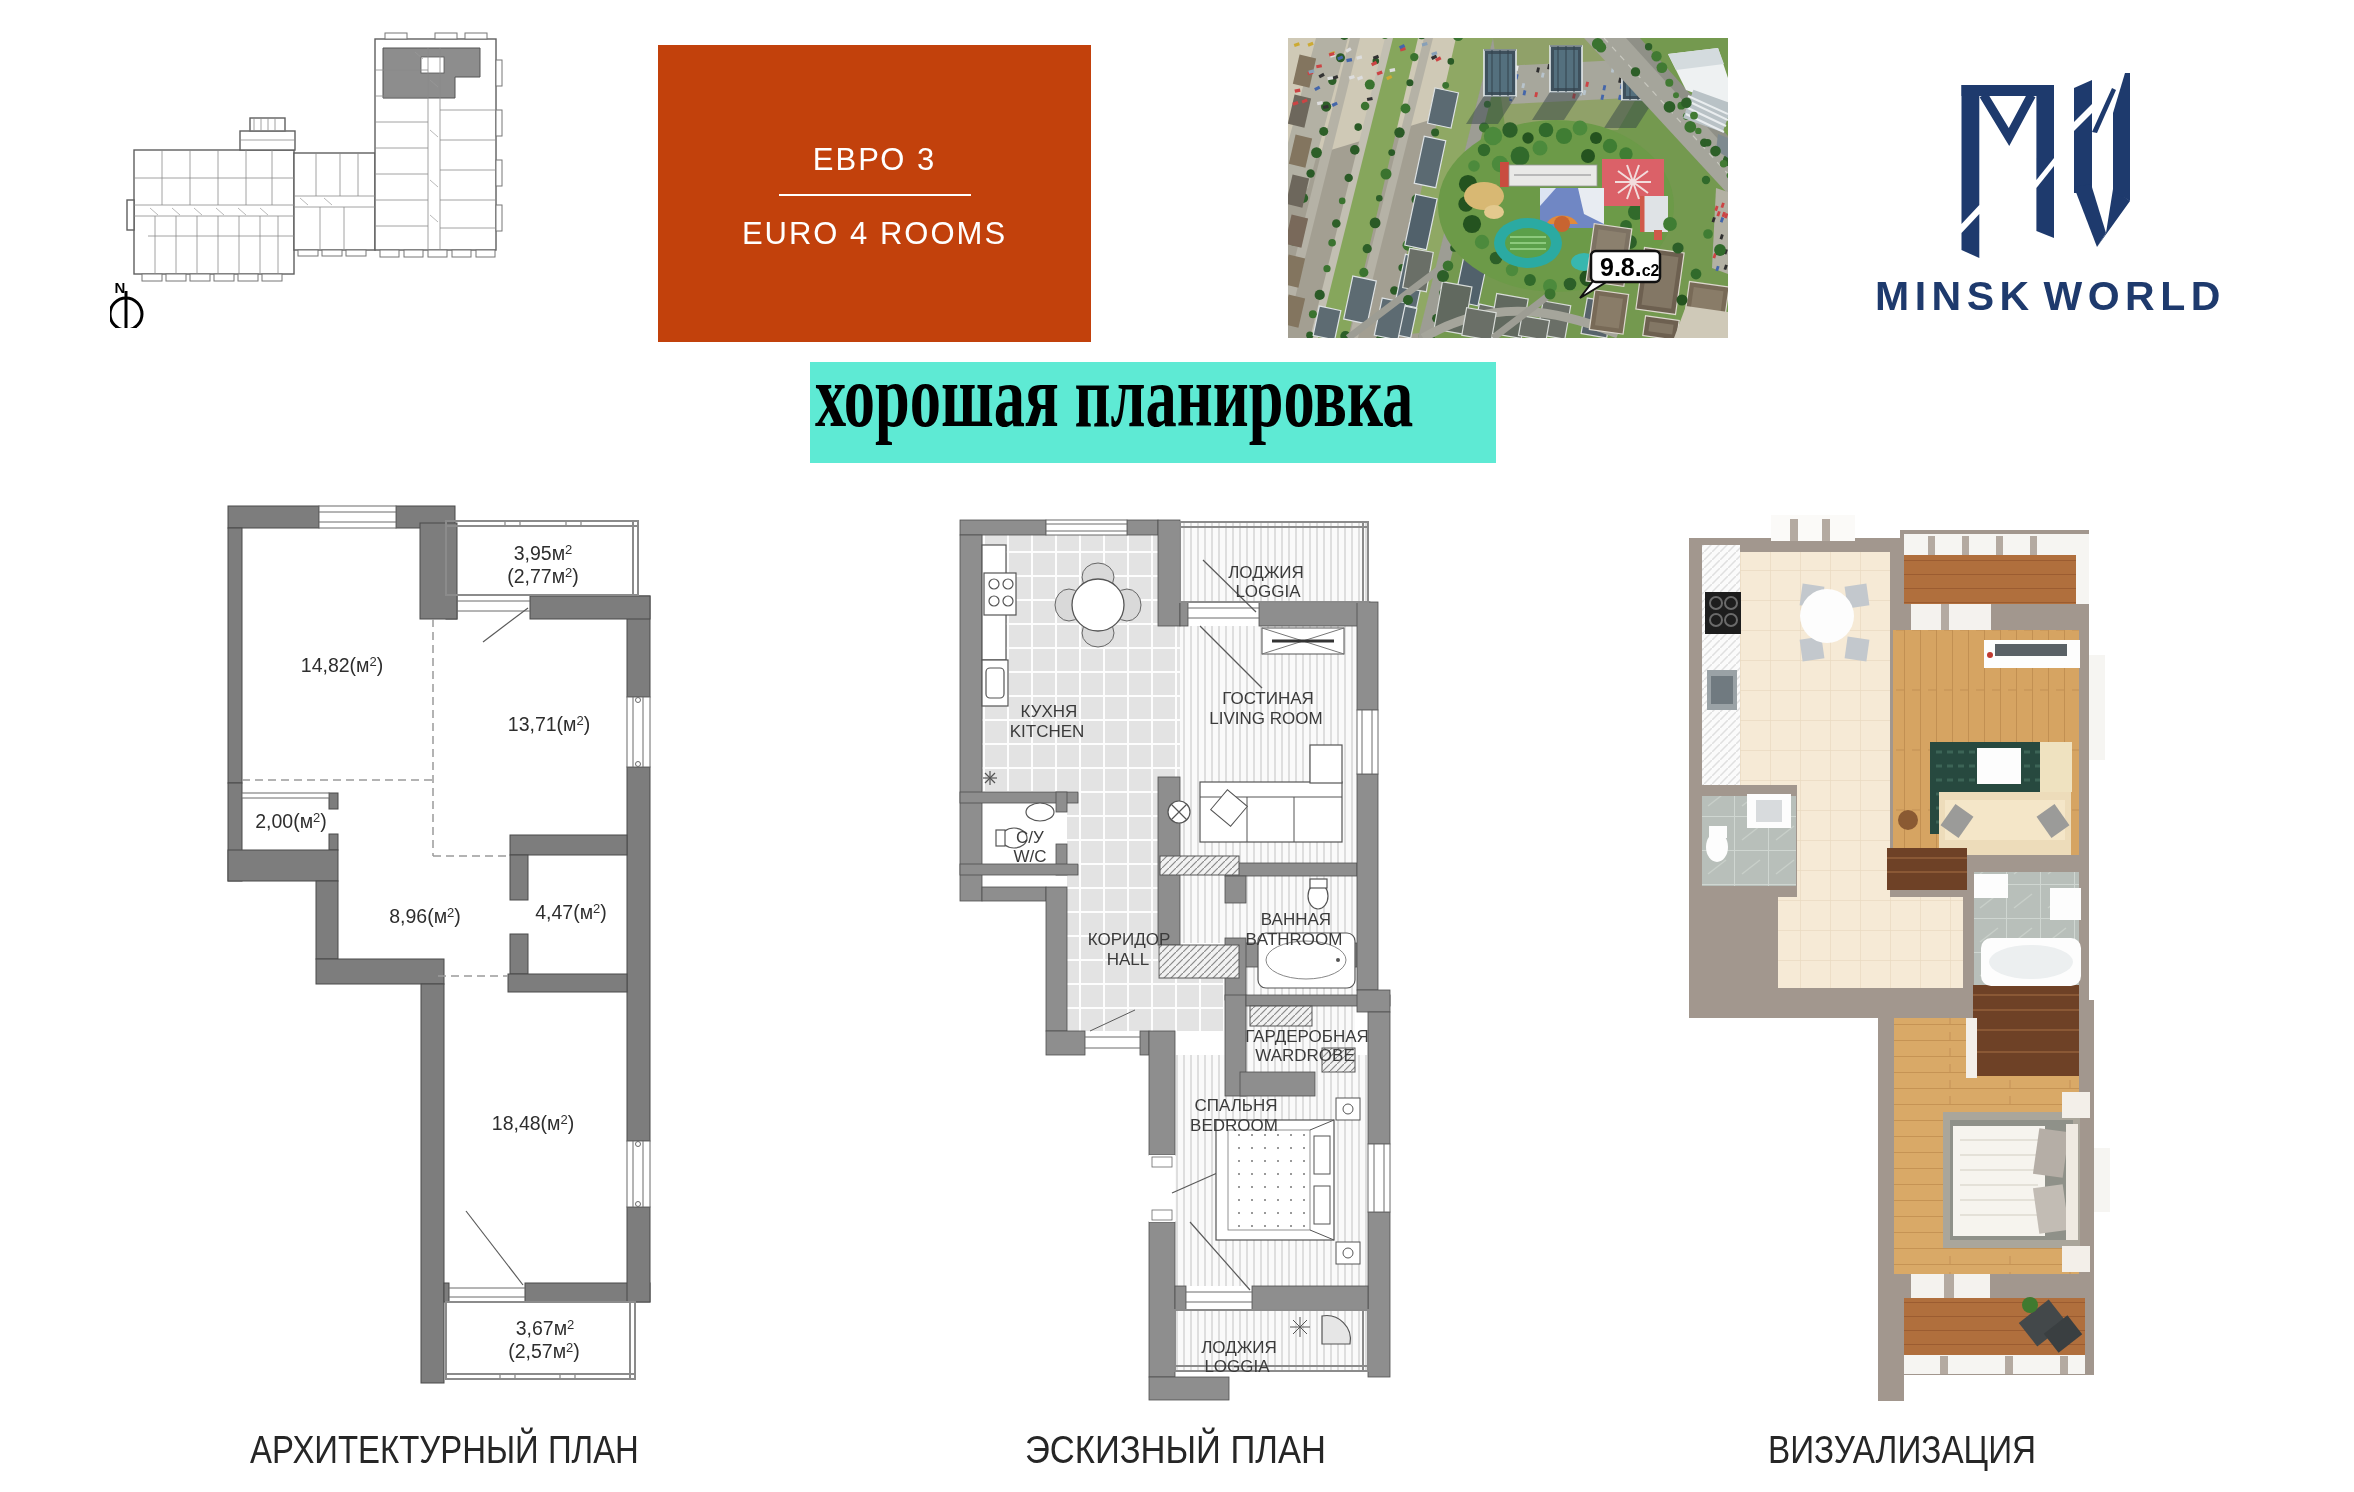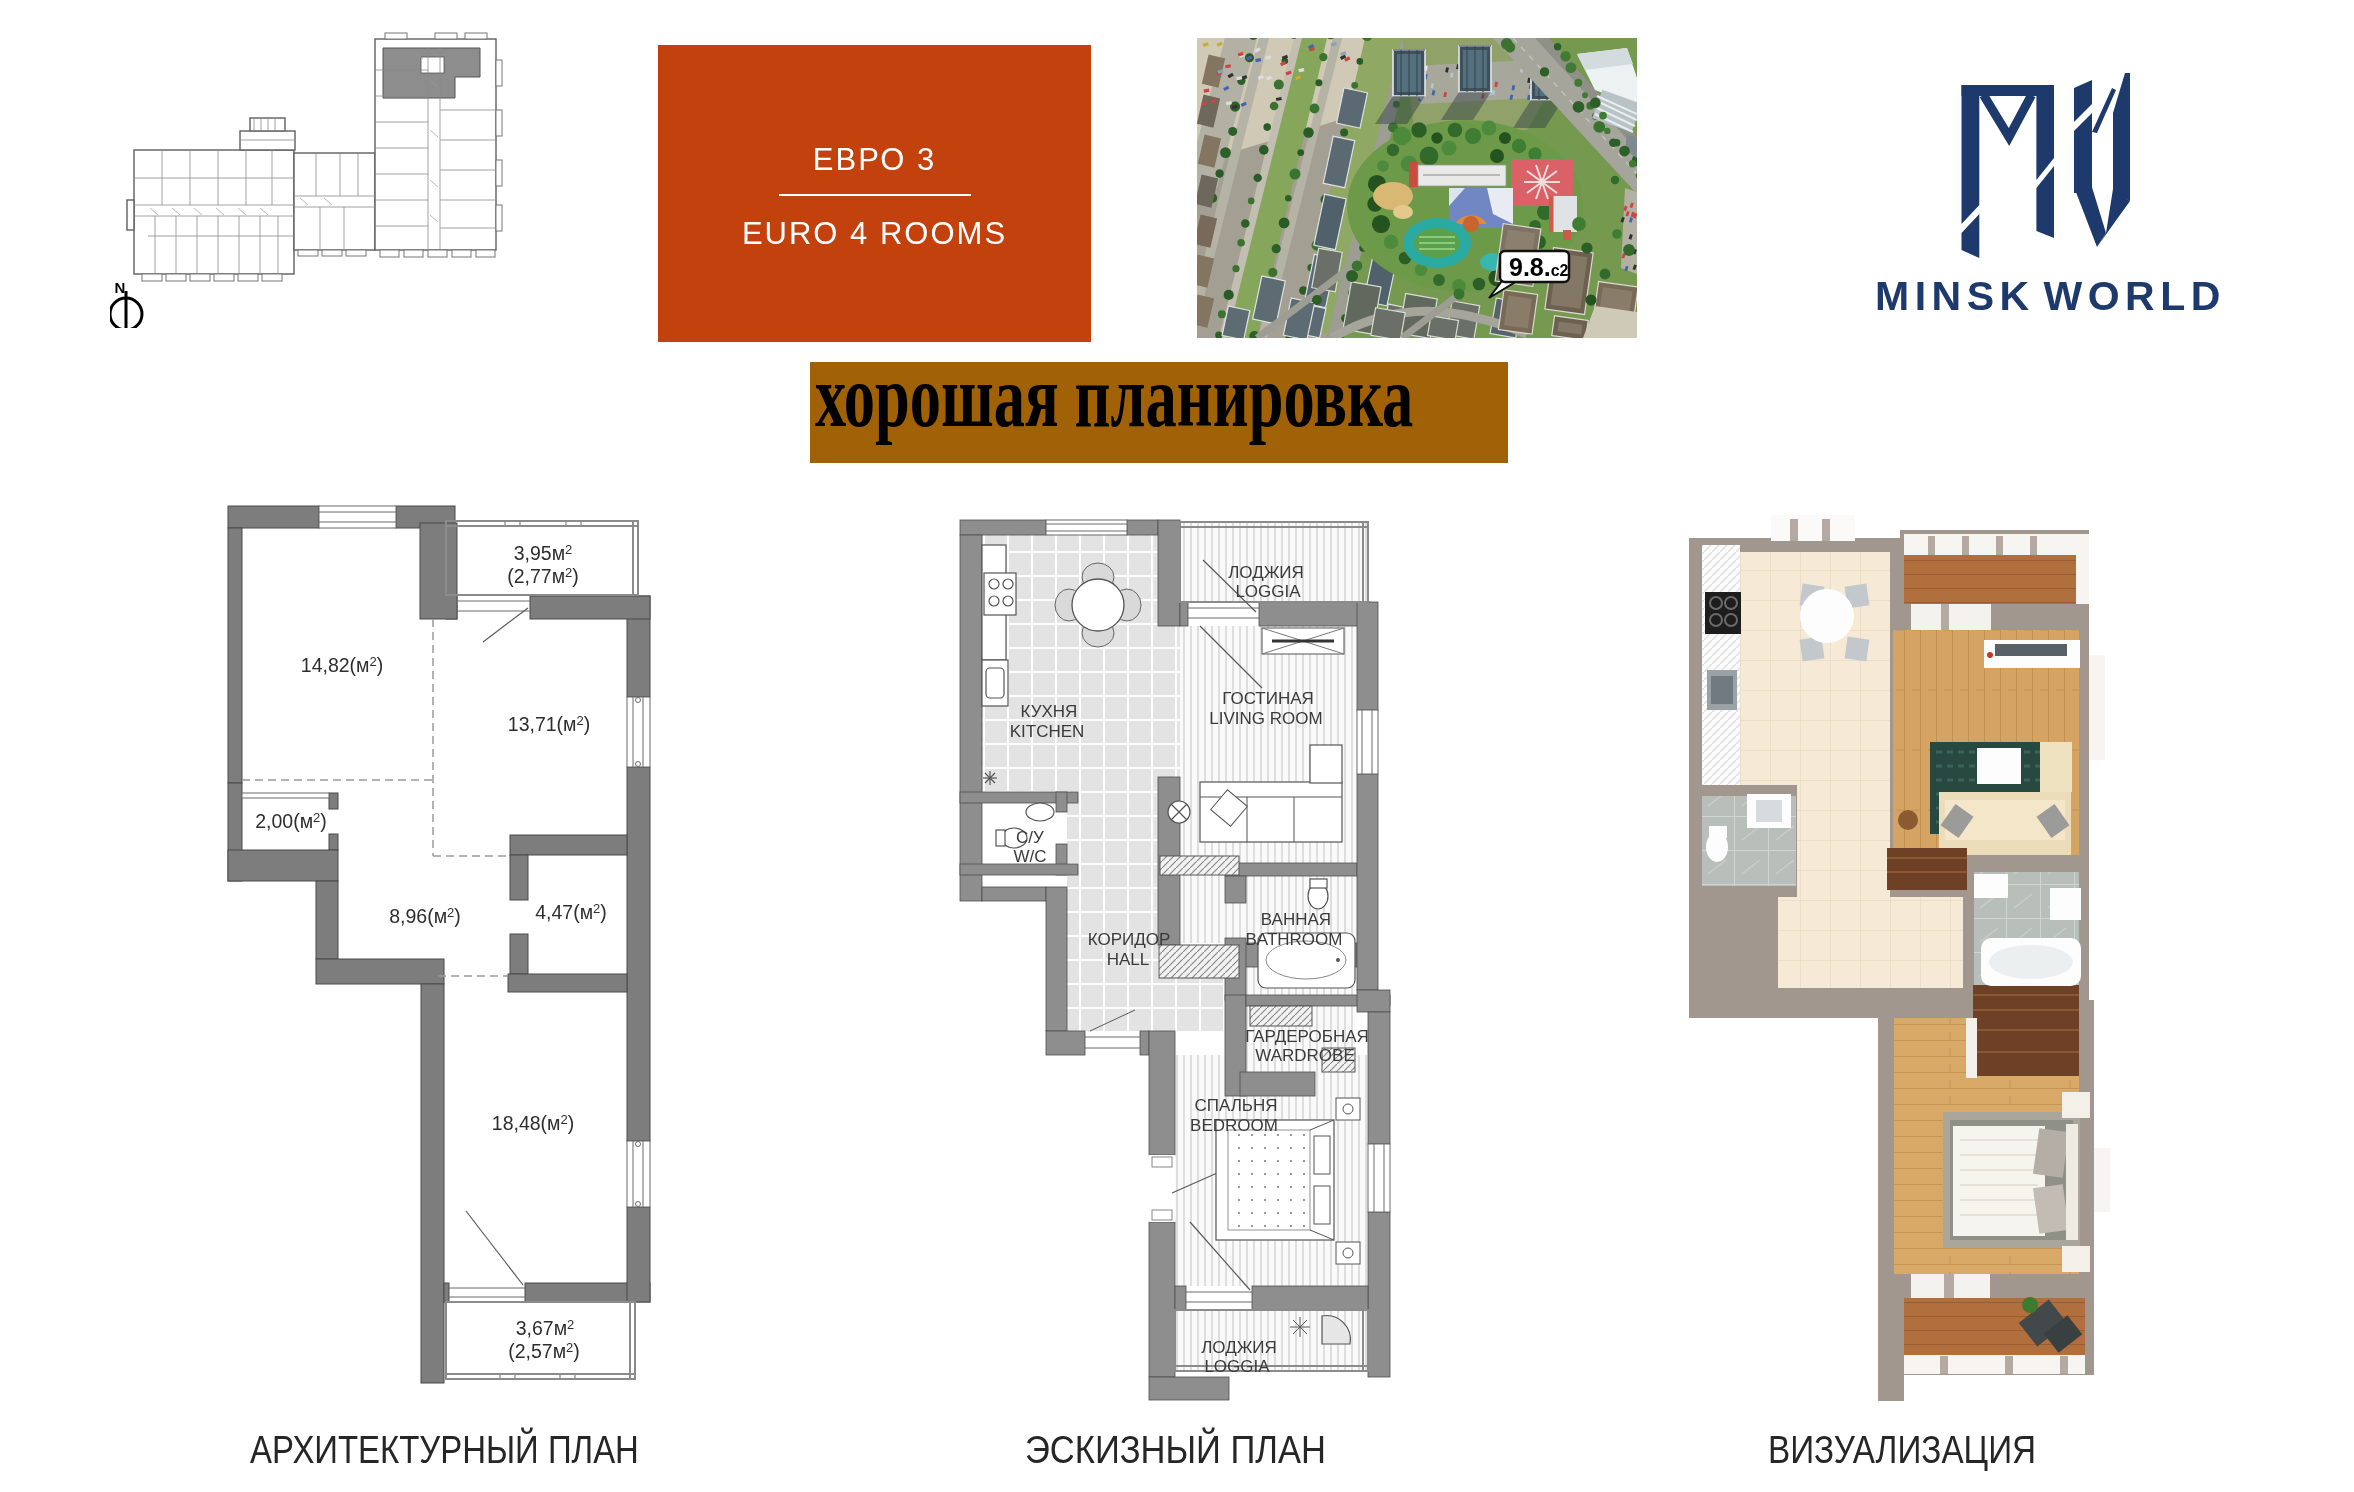--- a/index.html
+++ b/index.html
@@ -100,21 +100,21 @@
 </g>
 </svg>
 </div>
 
 <div class="abs" style="left:658px;top:45px;width:433px;height:297px;background:#c2410c;">
   <div style="position:absolute;left:0;top:97px;width:100%;text-align:center;color:#fff;font-size:31px;letter-spacing:2px;">ЕВРО 3</div>
   <div style="position:absolute;left:121px;top:149px;width:192px;height:2px;background:#fff;"></div>
   <div style="position:absolute;left:0;top:171px;width:100%;text-align:center;color:#fff;font-size:31px;letter-spacing:2px;">EURO 4 ROOMS</div>
 </div>
 
-<div class="abs" style="left:1197px;top:38px;width:440px;height:304px;">
+<div class="abs" style="left:1288px;top:38px;width:440px;height:304px;">
 <svg width="440" height="300" viewBox="0 0 440 300">
 <defs>
 <radialGradient id="tree1">
             <stop offset="0%" stop-color="#4c8a3c"></stop>
             <stop offset="100%" stop-color="#2d5f28"></stop>
           </radialGradient>
 <radialGradient id="tree2">
             <stop offset="0%" stop-color="#67a04b"></stop>
             <stop offset="100%" stop-color="#3c7030"></stop>
           </radialGradient>
@@ -452,21 +452,21 @@
 <polygon points="2097,247 2106,233 2113,189 2130,201"></polygon>
 
 <polygon points="2113,113 2125,73 2130,73 2130,201 2113,191"></polygon>
 
 <polygon points="2092,132 2112,88 2116,90 2097,133"></polygon>
 </g>
 </svg>
 </div>
 <div class="abs" style="left:1875px;top:273px;width:460px;height:45px;color:#1e3a6d;font-size:41px;font-weight:bold;letter-spacing:5.5px;">MINSK WORLD</div>
 
-<div class="abs" style="left:810px;top:362px;width:686px;height:101px;background:#a16207;padding-left:12px;">
+<div class="abs" style="left:810px;top:362px;width:686px;height:101px;background:#5eead4;">
   <div style="position:absolute;left:5px;top:-17px;font-family:'Liberation Serif',serif;font-weight:bold;font-size:89px;color:#000;white-space:nowrap;transform:scaleX(0.702);transform-origin:0 0;">хорошая планировка</div>
 </div>
 
 <div class="abs" style="left:200px;top:499px;width:460px;height:900px;">
 <svg width="460" height="900" viewBox="200 505 460 900">
 <g id="plan1" stroke-linecap="butt">
 
 <g fill="#7d7d7d" stroke="#4a4a4a" stroke-width="1">
 <rect x="228" y="512" width="91" height="22"></rect>
 <rect x="396" y="512" width="59" height="22"></rect>

